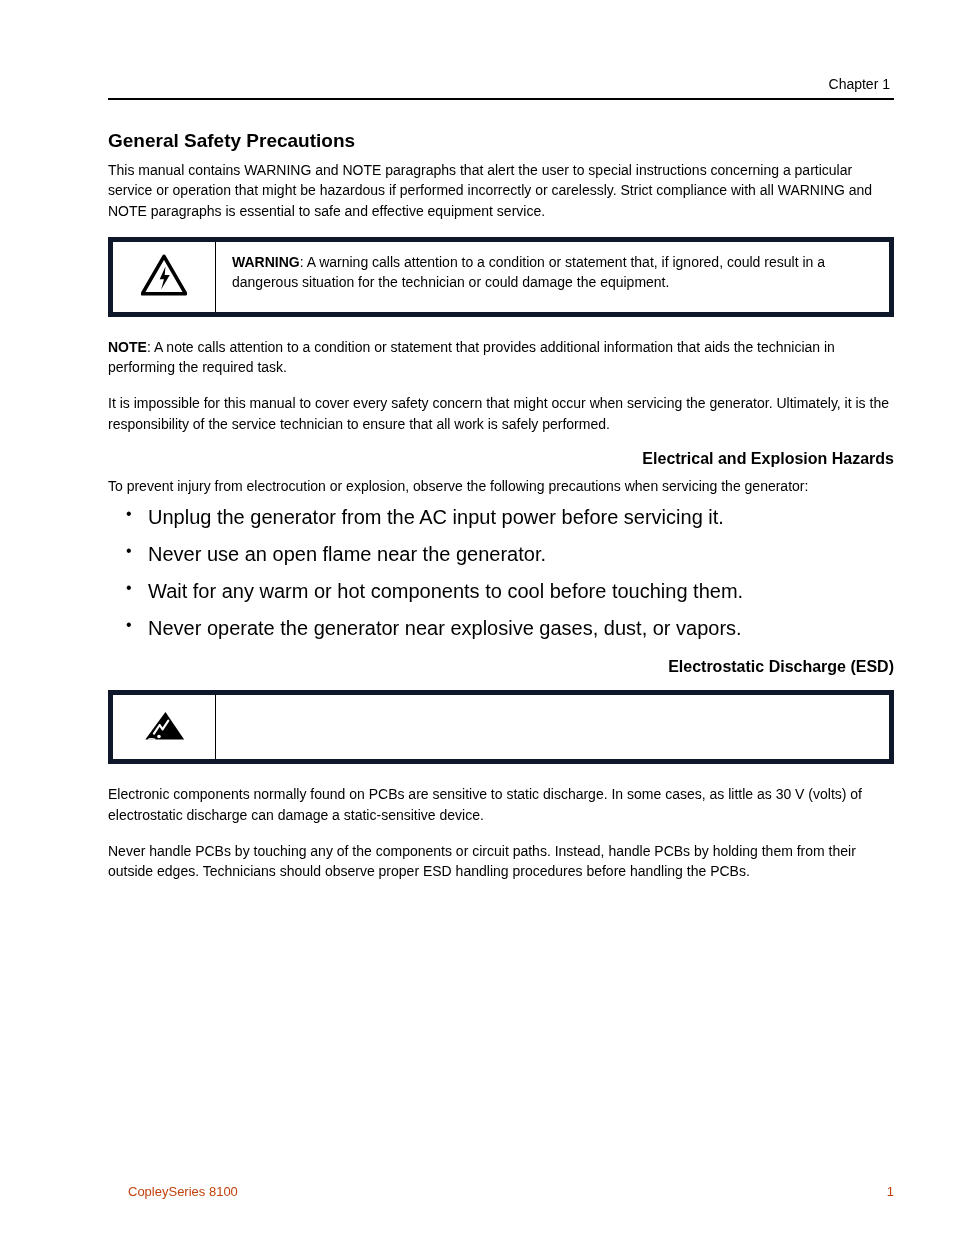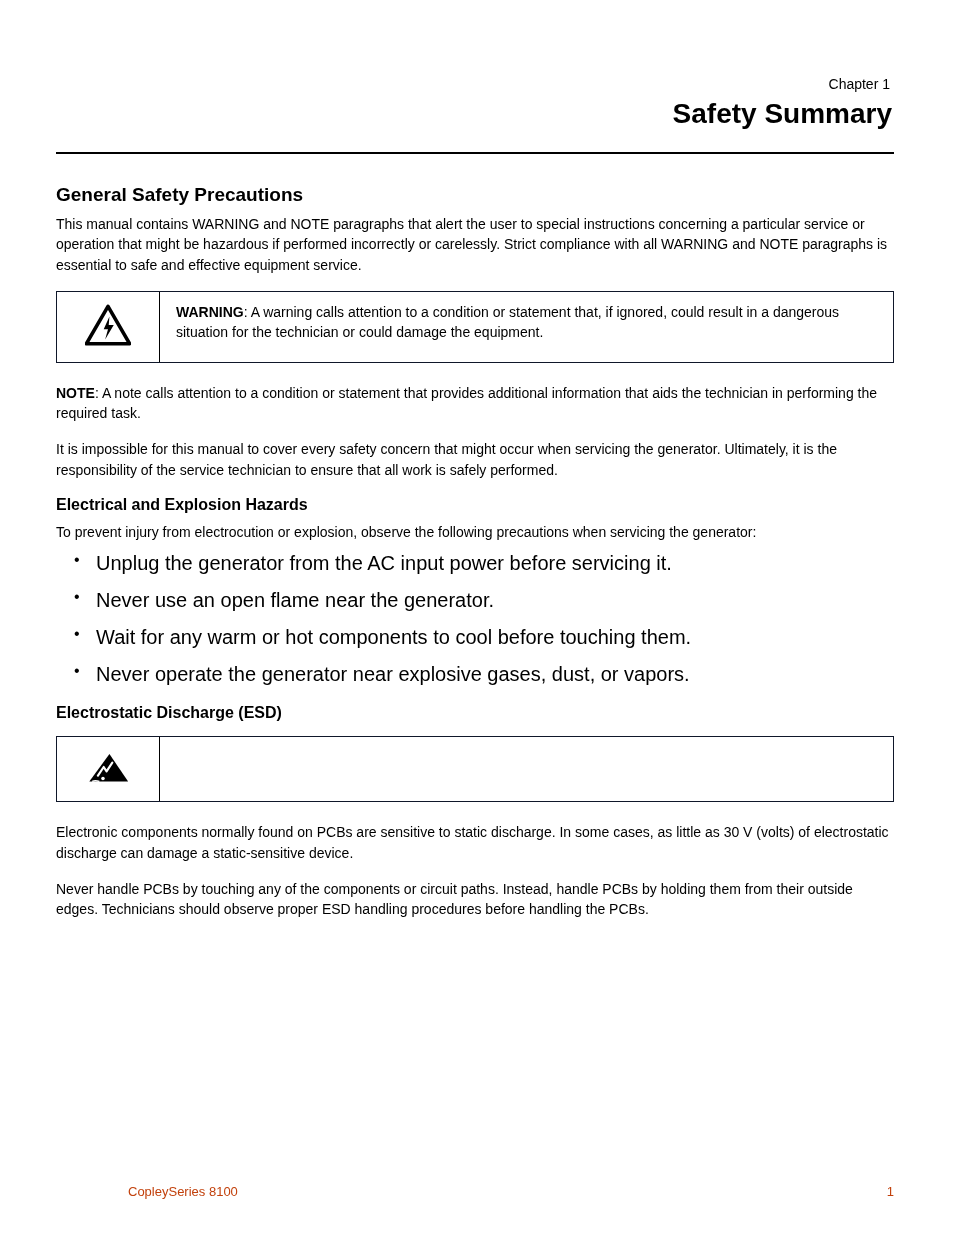--- a/index.html
+++ b/index.html
@@ -8,21 +8,21 @@
     background: #fff;
     font-family: "Helvetica Neue", Helvetica, Arial, sans-serif;
     color: #000;
     width: 954px;
   }
   .page {
     position: relative;
     width: 954px;
     height: 1235px;
     box-sizing: border-box;
-    padding: 76px 60px 0 56px;
+    padding: 76px 60px 0 108px;
   }
   .header-line {
     font-size: 14px;
     text-align: right;
     padding-right: 4px;
     margin-bottom: 6px;
   }
   .chapter-title {
     font-size: 28px;
     font-weight: 700;
@@ -42,25 +42,26 @@
   }
   .body-text {
     font-size: 14px;
     line-height: 1.45;
     margin: 0 0 16px 0;
   }
   .sub-heading {
     font-size: 16px;
     font-weight: 700;
     margin: 14px 0 8px 0;
+    text-align: right;
   }
 
   .callout {
     display: flex;
-    border: 1px solid #0f172a;
+    border: 5px solid #0f172a;
     margin: 14px 0 20px 0;
   }
   .callout-icon-cell {
     width: 102px;
     flex: 0 0 102px;
     border-right: 1px solid #000;
     display: flex;
     align-items: center;
     justify-content: center;
     padding: 10px 0;
@@ -114,21 +115,20 @@
     font-size: 13px;
     color: #c2410c;
   }
 </style>
 </head>
 <body>
 
 <div class="page">
 
   <div class="header-line">Chapter 1</div>
-  <div class="chapter-title">Safety Summary</div>
   <hr class="rule">
 
   <div class="section-title">General Safety Precautions</div>
   <p class="body-text">This manual contains WARNING and NOTE paragraphs that alert the user to special instructions concerning a particular service or operation that might be hazardous if performed incorrectly or carelessly. Strict compliance with all WARNING and NOTE paragraphs is essential to safe and effective equipment service.</p>
 
   <div class="callout">
     <div class="callout-icon-cell">
       <span>
         <svg viewBox="0 0 64 56" xmlns="http://www.w3.org/2000/svg">
           <path d="M32 2 L62 54 L2 54 Z" fill="none" stroke="#000" stroke-width="5" stroke-linejoin="round"></path>

